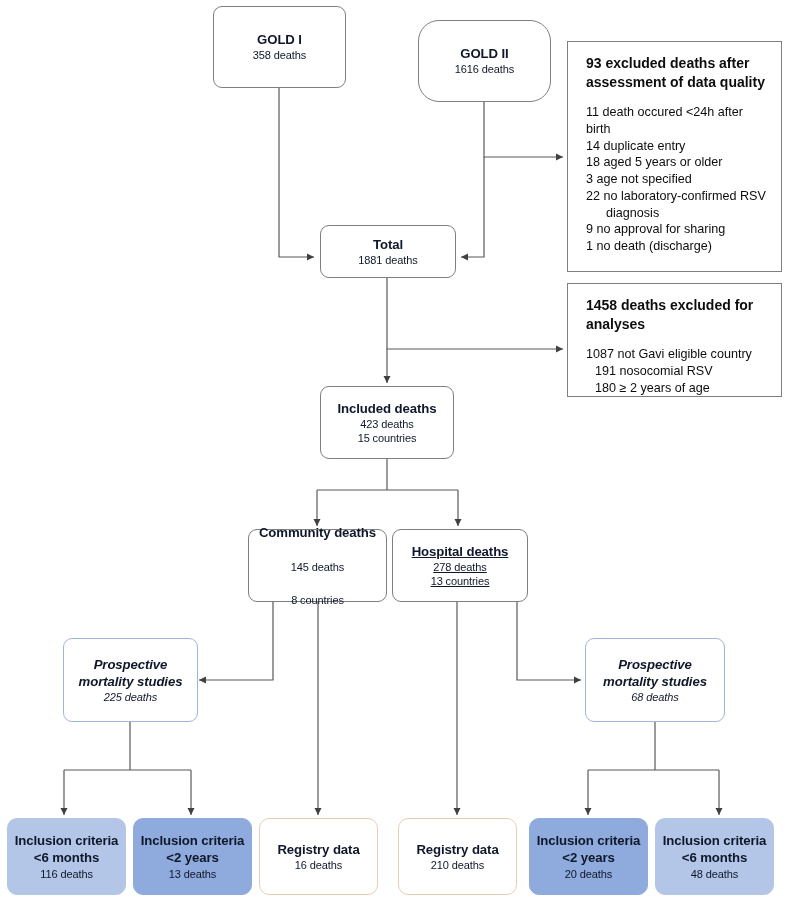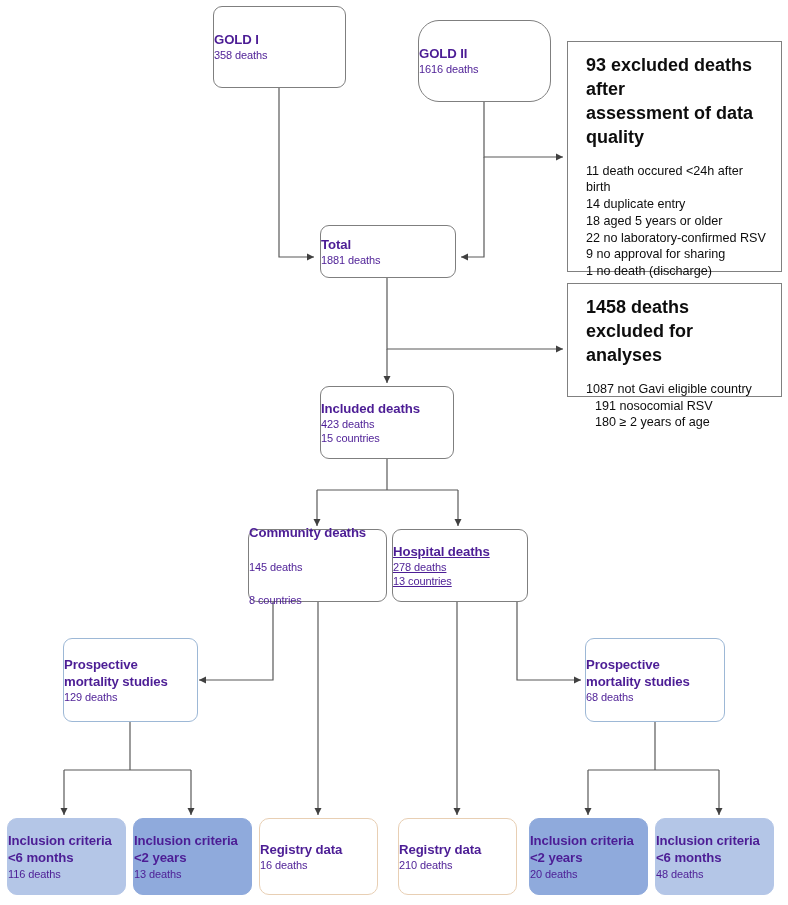--- a/index.html
+++ b/index.html
@@ -21,41 +21,42 @@
     top: 0;
     width: 788px;
     height: 905px;
     pointer-events: none;
   }
   .node {
     position: absolute;
     box-sizing: border-box;
     display: flex;
     flex-direction: column;
-    align-items: flex-start;
+    align-items: center;
     justify-content: center;
     text-align: center;
     border-radius: 9px;
     background: #ffffff;
     border: 1.2px solid #7f7f7f;
-    color: #4c1d95;
+    color: #0f172a;
     line-height: 1.30;
   }
   .node .ttl {
     font-weight: bold;
     font-size: 13.2px;
     letter-spacing: -0.1px;
   }
   .node .ln {
     font-size: 11px;
     letter-spacing: -0.1px;
   }
   
   .node.blue-outline {
     border: 1.2px solid #9db8d6;
+    font-style: italic;
   }
   
   .node.fill-light {
     background: #b4c6e7;
     border: 1px solid #b4c6e7;
     border-radius: 10px;
   }
   
   .node.fill-dark {
     background: #8faadc;
@@ -76,21 +77,21 @@
     border: 1px solid #808080;
     border-radius: 0;
     color: #0d0d0d;
     padding: 12px 13px 12px 18px;
     font-size: 12.6px;
     line-height: 1.33;
     text-align: left;
   }
   .note .hd {
     font-weight: bold;
-    font-size: 18px;
+    font-size: 14px;
     margin-bottom: 13px;
   }
   .note .row {
     white-space: pre-wrap;
   }
   .note .ind {
     padding-left: 9px;
   }
   .note .ind2 {
     padding-left: 20px;
@@ -156,21 +157,23 @@
 
   <div class="note" style="left:567px; top:41px; width:215px; height:231px;">
     <div class="hd">
       <div>93 excluded deaths after</div>
       <div>assessment of data quality</div>
     </div>
     <div class="row">11 death occured &lt;24h after</div>
     <div class="row">birth</div>
     <div class="row">14 duplicate entry</div>
     <div class="row">18 aged 5 years or older</div>
+    <div class="row">3 age not specified</div>
     <div class="row">22 no laboratory-confirmed RSV</div>
+    <div class="row ind2">diagnosis</div>
     <div class="row">9 no approval for sharing</div>
     <div class="row">1 no death (discharge)</div>
   </div>
 
   <div class="node" style="left:320px; top:225px; width:136px; height:53px;">
     <div class="ttl">Total</div>
     <div class="ln">1881 deaths</div>
   </div>
 
   <div class="note" style="left:567px; top:283px; width:215px; height:114px;">
@@ -197,21 +200,21 @@
 
   <div class="node" style="left:392px; top:529px; width:136px; height:73px;text-decoration:underline;">
     <div class="ttl">Hospital deaths</div>
     <div class="ln">278 deaths</div>
     <div class="ln">13 countries</div>
   </div>
 
   <div class="node blue-outline" style="left:63px; top:638px; width:135px; height:84px;">
     <div class="ttl">Prospective</div>
     <div class="ttl">mortality studies</div>
-    <div class="ln">129 deaths</div>
+    <div class="ln">225 deaths</div>
   </div>
 
   <div class="node blue-outline" style="left:585px; top:638px; width:140px; height:84px;">
     <div class="ttl">Prospective</div>
     <div class="ttl">mortality studies</div>
     <div class="ln">68 deaths</div>
   </div>
 
   <div class="node fill-light" style="left:7px; top:818px; width:119px; height:77px;">
     <div class="ttl">Inclusion criteria</div>

